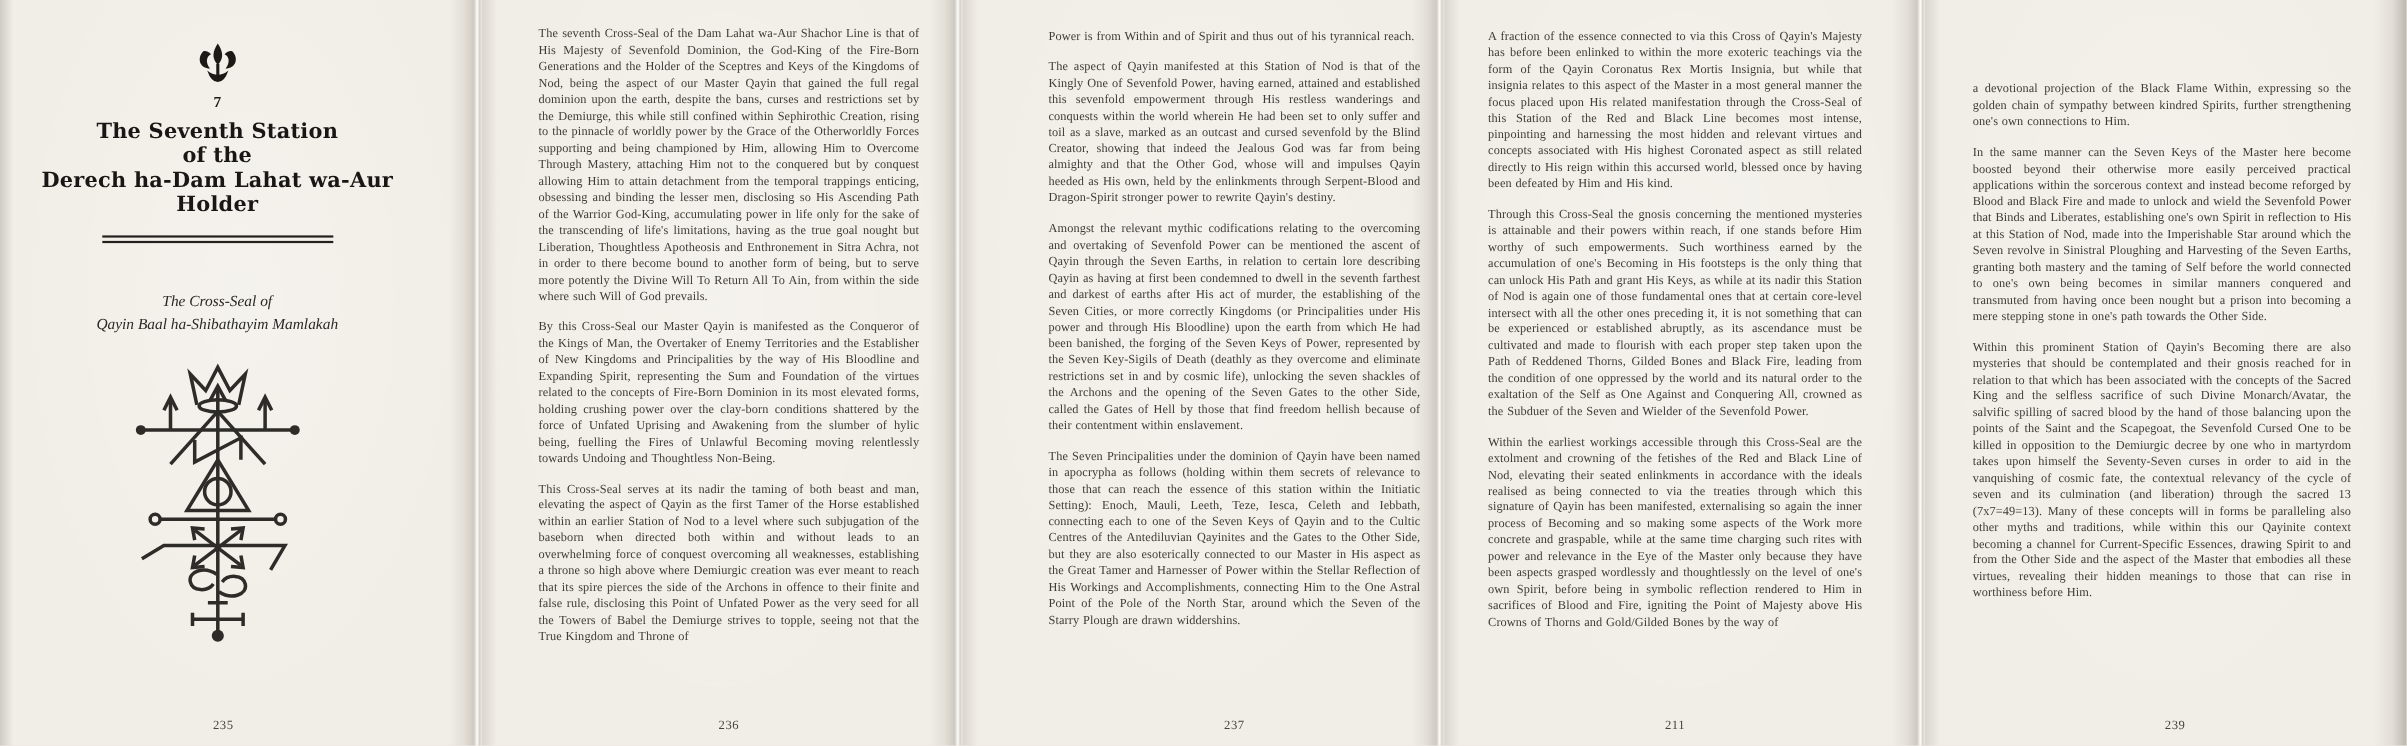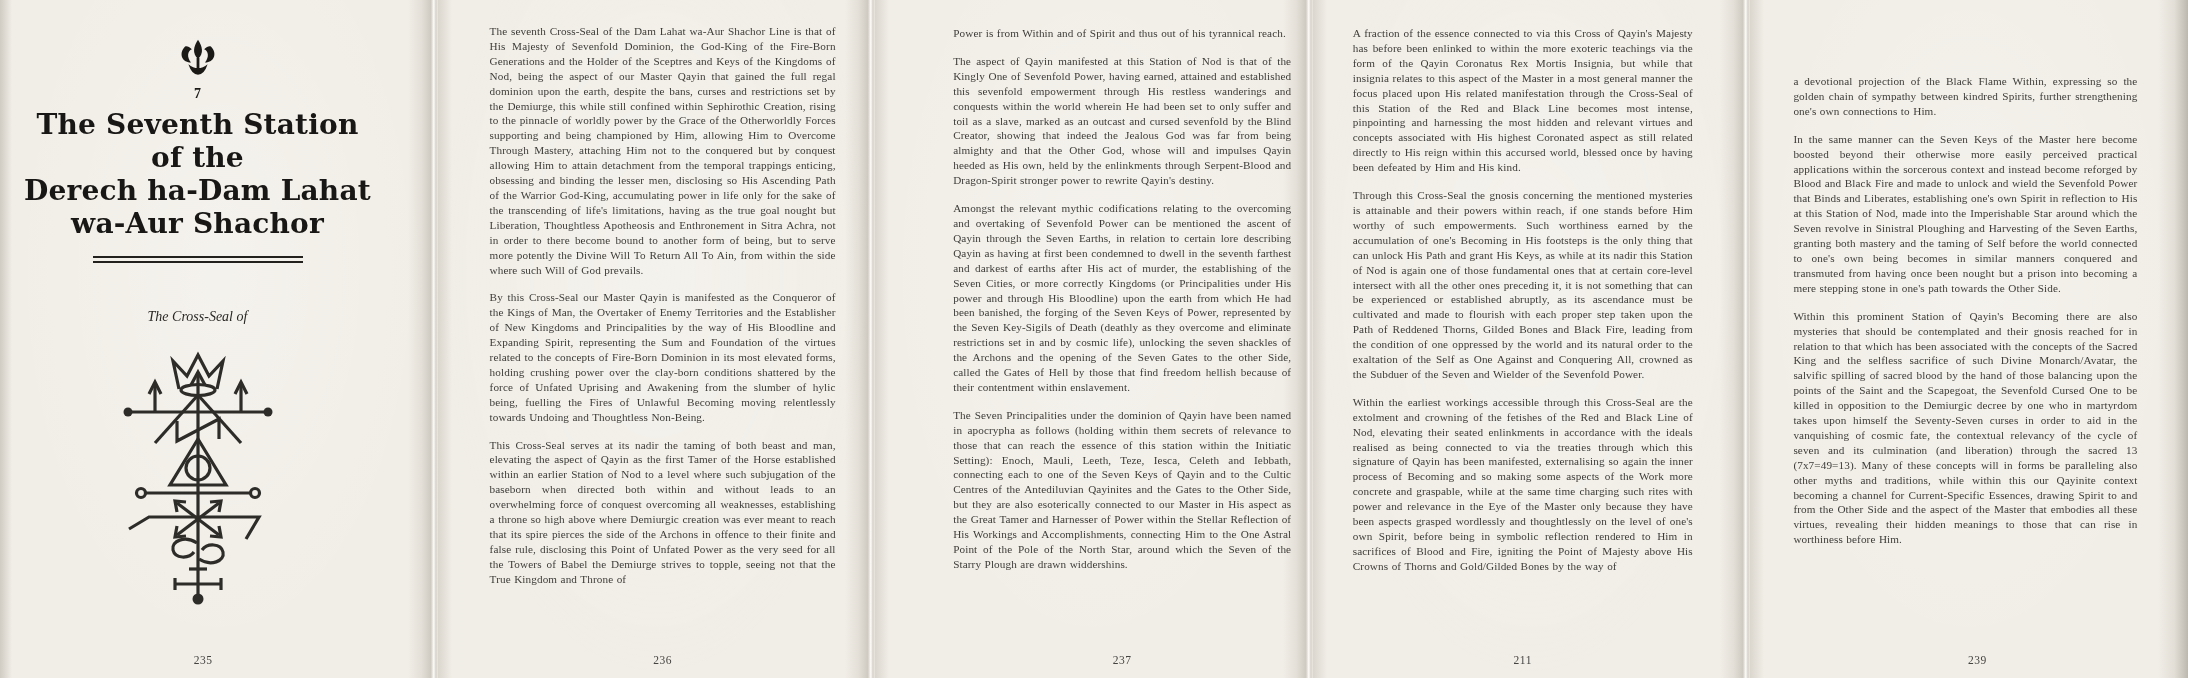--- a/index.html
+++ b/index.html
@@ -72,21 +72,21 @@
   .title-inner{
     position:absolute;left:15px;top:34px;width:365px;
     text-align:center;color:#1c1a17;
   }
   .ornament{height:44px;display:flex;justify-content:center;align-items:flex-end;}
   .chapter-number{font-size:14px;font-weight:bold;margin-top:8px;color:#1c1a17;}
   .station-title{
     margin:6px 0 0 0;
     font-family:"DejaVu Serif","Liberation Serif",serif;
     font-weight:700;
-    font-size:28px;line-height:1.18;
+    font-size:19px;line-height:1.18;
     color:#191715;letter-spacing:0.2px;
   }
   .double-rule{
     width:210px;height:3px;margin:16px auto 0 auto;
     border-top:2px solid #23211e;border-bottom:2px solid #23211e;
   }
   .subtitle{
     margin-top:43px;font-style:italic;
     font-size:14px;line-height:1.5;color:#2a2825;
   }
@@ -108,25 +108,26 @@
             <path d="M39 9 C46 16 43 27 32 27 C37 21 36 14 31 12 C34 9 37 8 39 9 Z"></path>
             <path d="M13 29 Q24 38 35 29 Q31 41 24 41 Q17 41 13 29 Z"></path>
             <rect x="22.4" y="22" width="3.2" height="14"></rect>
           </g>
         </svg>
       </div>
       <div class="chapter-number">7</div>
       <h1 class="station-title">
           <div>The Seventh Station</div>
           <div>of the</div>
-          <div>Derech ha-Dam Lahat wa-Aur Shachor</div>
+          <div>Derech ha-Dam Lahat wa-Aur Holder</div>
         </h1>
       <div class="double-rule"></div>
       <div class="subtitle">
           <div>The Cross-Seal of</div>
+          <div>Qayin Baal ha-Shibathayim Mamlakah</div>
         </div>
       <div class="seal">
         <svg width="166" height="256" viewBox="0 0 166 256" aria-hidden="true">
           <g stroke="#2e2c29" stroke-width="3.2" fill="none" stroke-linecap="butt" stroke-linejoin="miter">
 
             <path d="M83 21 V246"></path>
             <path d="M76 34 L83 21 L90 34"></path>
 
             <path d="M64 38 L58 10 L72 25 L83 4 L94 25 L108 10 L102 38"></path>
             <ellipse cx="83" cy="39" rx="17" ry="5.5"></ellipse>

